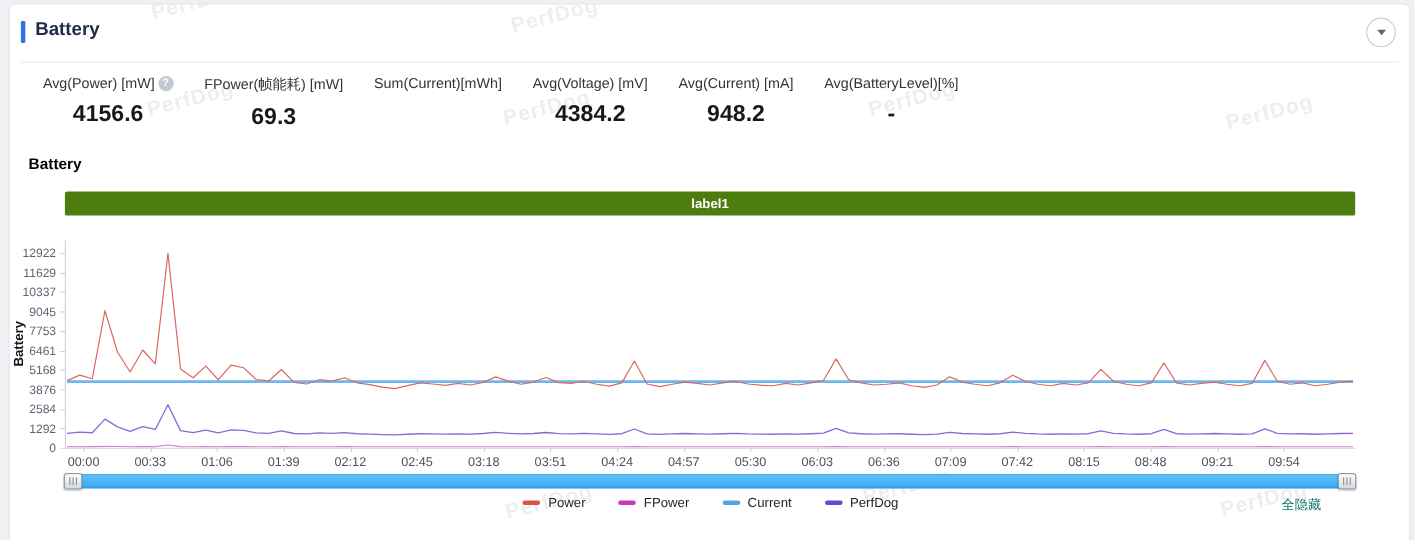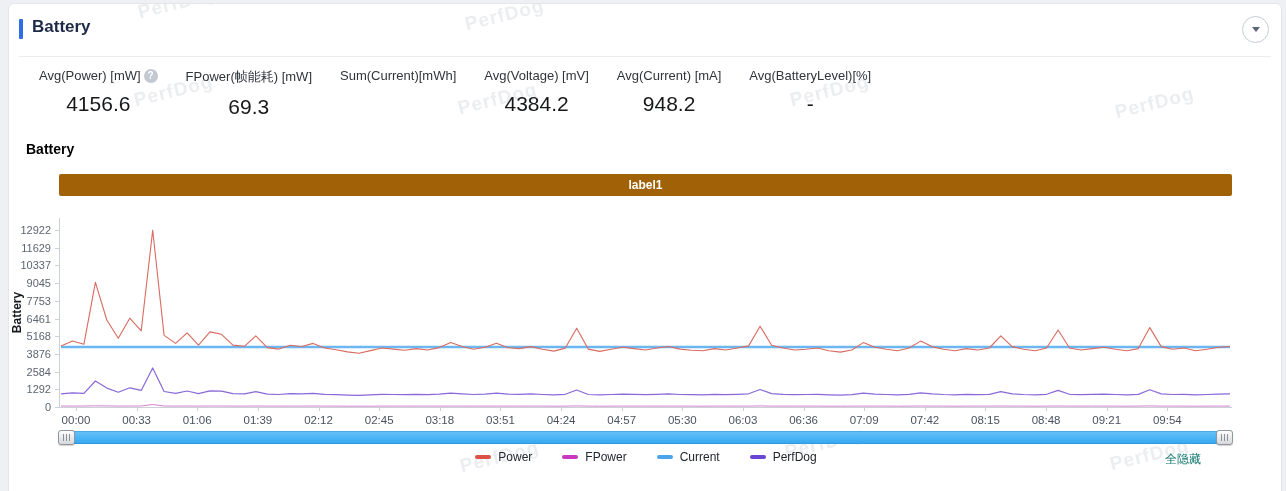--- a/index.html
+++ b/index.html
@@ -29,21 +29,21 @@
     cursor:pointer;padding:0;
   }
   .tri{width:0;height:0;border-left:4px solid transparent;border-right:4px solid transparent;border-top:5px solid #5c6575;}
   .stats{position:absolute;left:30px;top:64px;display:flex;gap:28px;}
   .stat{text-align:center;min-width:96px;}
   .stat-label{font-size:13px;color:#30343b;display:flex;align-items:center;justify-content:center;gap:3px;white-space:nowrap;}
   .help-icon{
     width:14px;height:14px;border-radius:50%;background:#c3c9d2;color:#fff;
     font-size:10px;font-weight:700;display:inline-flex;align-items:center;justify-content:center;cursor:pointer;
   }
-  .stat-value{margin-top:9px;font-size:21px;font-weight:400;color:#17181a;}
+  .stat-value{margin-top:9px;font-size:21px;font-weight:700;color:#17181a;}
   .chart-title{position:absolute;left:17px;top:137px;font-size:14px;font-weight:700;color:#000;}
   .label-bar{
     position:absolute;left:50px;top:170px;width:1173px;height:22px;background:#ea5368;border-radius:2px;
     display:flex;align-items:center;justify-content:center;cursor:pointer;
   }
   .label-bar span{color:#fff;font-size:12px;font-weight:600;}
   .y-title{
     position:absolute;left:-32px;top:301px;width:80px;height:15px;transform:rotate(-90deg);
     text-align:center;font-size:12px;font-weight:700;color:#15191f;
   }
@@ -126,21 +126,21 @@
       <div class="stat">
         <div class="stat-label">
           <span>Avg(BatteryLevel)[%]</span>
         </div>
         <div class="stat-value">-</div>
       </div>
     </div>
 
   <div class="chart-title">Battery</div>
 
-  <div class="label-bar" style="background: #a16207;">
+  <div class="label-bar" style="background: #4d7c0f;">
     <span>label1</span>
   </div>
 
   <div class="y-title">Battery</div>
 
   <svg id="plot" xmlns="http://www.w3.org/2000/svg">
       <g stroke="#ccd1d8" stroke-width="1">
         <line x1="50.5" y1="214" x2="50.5" y2="403.5"></line>
         <line x1="50" y1="403.5" x2="1223" y2="403.5"></line>
         <line x1="46" y1="403.5" x2="50" y2="403.5"></line>

